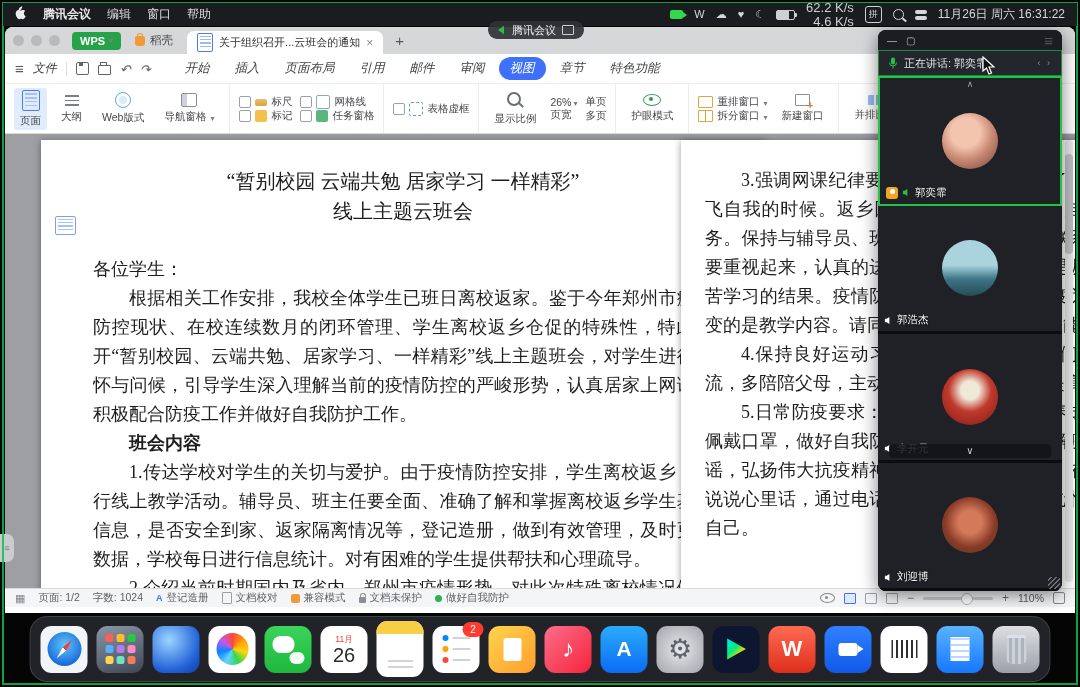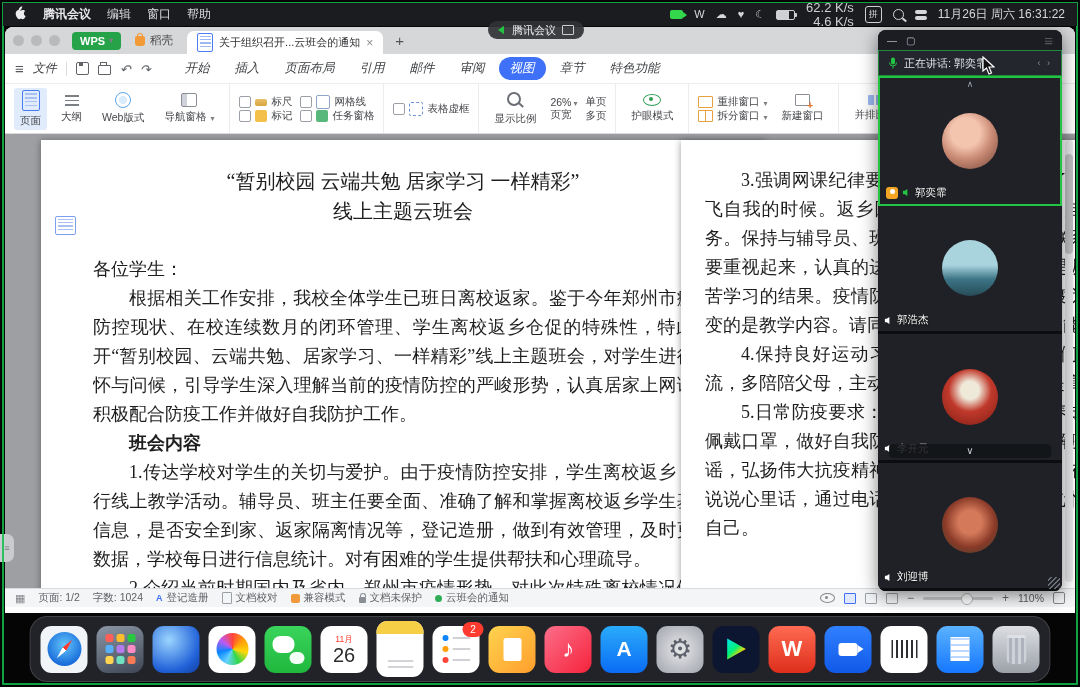--- a/index.html
+++ b/index.html
@@ -480,21 +480,21 @@
       <span class="sb-item">
         <span class="sb-compat"></span>
         <span>兼容模式</span>
       </span>
       <span class="sb-item">
         <span class="sb-lock"></span>
         <span>文档未保护</span>
       </span>
       <span class="sb-item">
         <span class="sb-dot"></span>
-        <span>云班会的通知</span>
+        <span>做好自我防护</span>
       </span>
       <span class="sb-right">
         <span class="sb-eye"></span>
         <span class="sb-view on"></span>
         <span class="sb-view"></span>
         <span class="sb-view"></span>
         <span class="pm">−</span>
         <span class="slider">
             <span class="knob"></span>
           </span>

